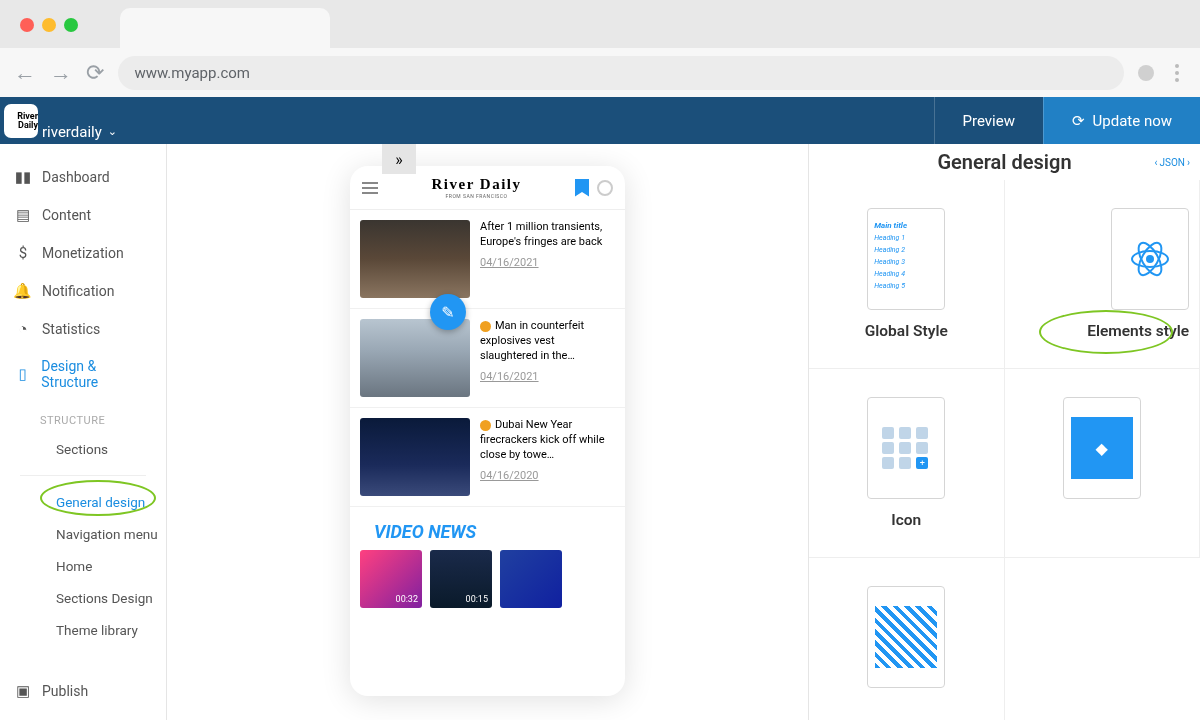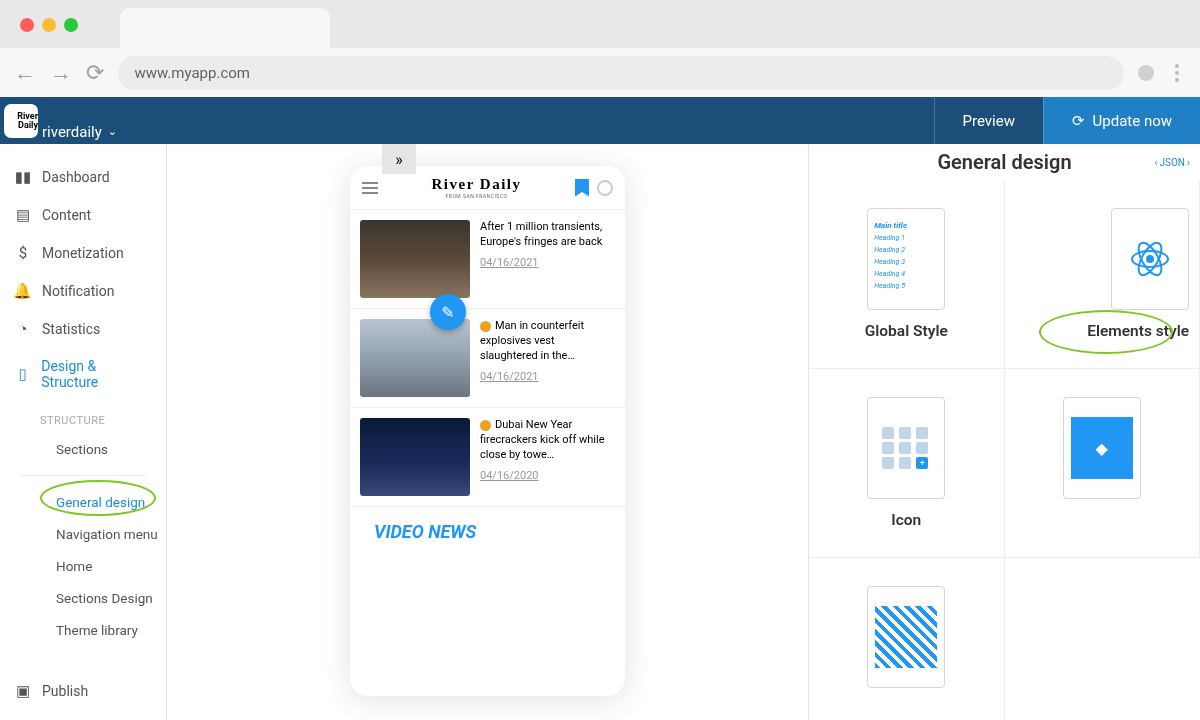--- a/index.html
+++ b/index.html
@@ -221,20 +221,31 @@
         </div>
       </div>
       <div class="article-row">
         <div class="article-img aimg3"></div>
         <div class="article-meta">
           <div class="article-title"><span class="badge-dot"></span><span>Dubai New Year firecrackers kick off while close by towe…</span></div>
           <div class="article-date">04/16/2020</div>
         </div>
       </div>
       <div class="section-header">VIDEO NEWS</div>
+      <div class="video-row">
+        <div class="video-thumb vt1">
+            <span class="video-dur">00:32</span>
+          </div>
+        <div class="video-thumb vt2">
+            <span class="video-dur">00:15</span>
+          </div>
+        <div class="video-thumb vt3">
+            <span class="video-dur"></span>
+          </div>
+      </div>
     </div>
   </div>
 
   <div class="right-panel">
     <div class="panel-header">
       <div class="panel-title">General design</div>
       <div class="json-nav">
         <span>‹</span>
         <span>JSON</span>
         <span>›</span>

